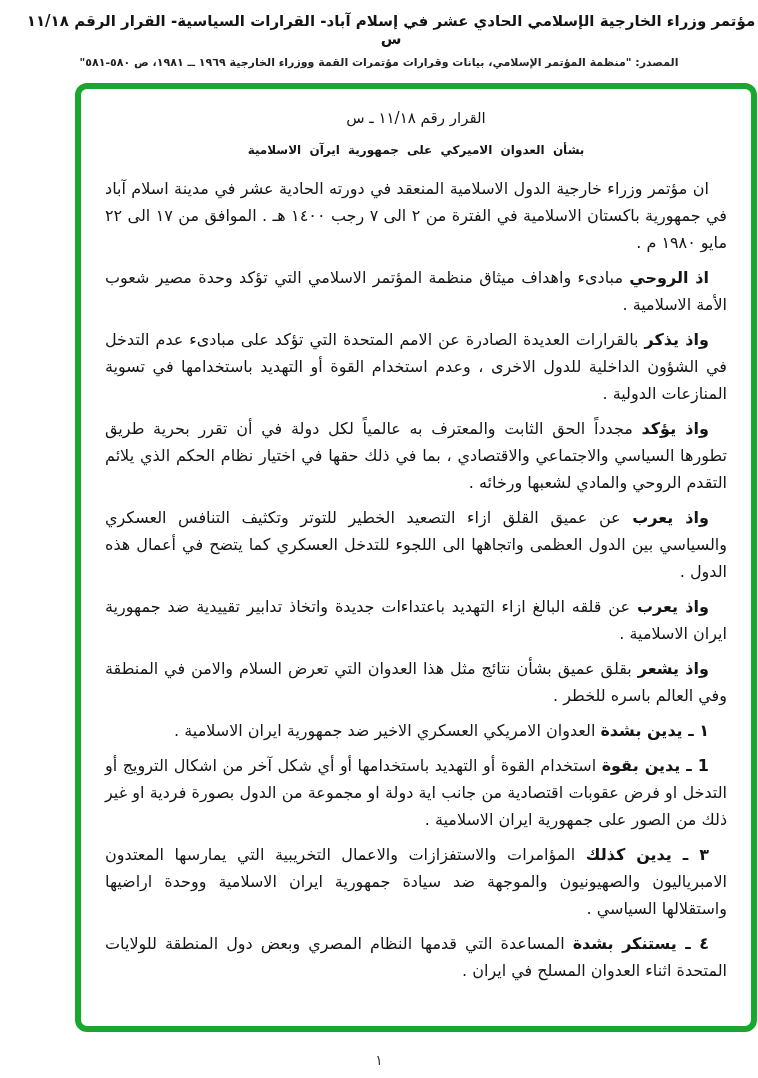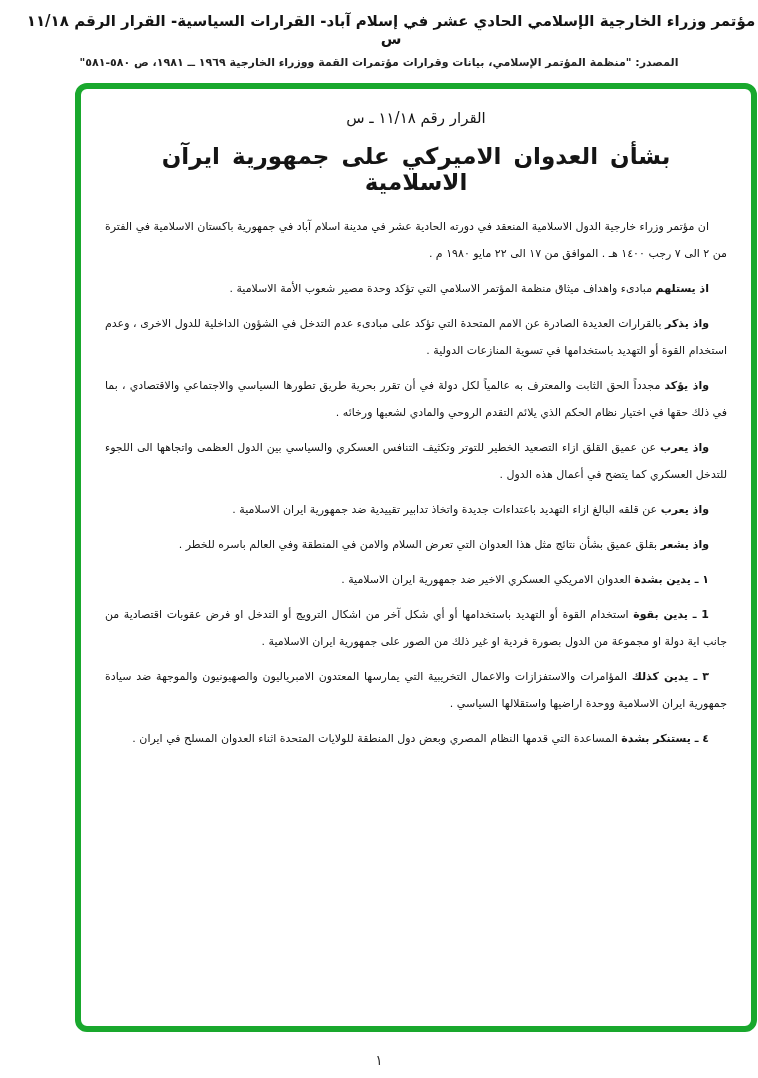--- a/index.html
+++ b/index.html
@@ -44,27 +44,27 @@
     overflow: hidden;
     margin-left: 44px;
   }
   .resolution-number {
     text-align: center;
     font-size: 15px;
     margin: 4px 0 16px 0;
   }
   .doc-title {
     text-align: center;
-    font-size: 23px;
+    font-size: 12px;
     font-weight: bold;
     word-spacing: 4px;
     margin: 0 0 18px 0;
   }
   .para {
-    font-size: 11px;
+    font-size: 16px;
     line-height: 27px;
     text-align: justify;
     text-indent: 18px;
     margin: 0 0 8px 0;
   }
   .para .lead { font-weight: bold; }
   .page-number {
     position: absolute;
     bottom: 10px; left: 0; right: 0;
     text-align: center;
@@ -80,21 +80,21 @@
   <div class="doc-header">
     <div class="line1">مؤتمر وزراء الخارجية الإسلامي الحادي عشر في إسلام آباد- القرارات السياسية- القرار الرقم ١١/١٨ س</div>
     <div class="line2">المصدر: "منظمة المؤتمر الإسلامي، بيانات وقرارات مؤتمرات القمة ووزراء الخارجية ١٩٦٩ ــ ١٩٨١، ص ٥٨٠-٥٨١"</div>
   </div>
 
   <div class="green-box">
     <div class="resolution-number">القرار رقم ١١/١٨ ـ س</div>
     <div class="doc-title">بشأن العدوان الاميركي على جمهورية ايرآن الاسلامية</div>
 
     <p class="para"><b class="lead"></b><span>ان مؤتمر وزراء خارجية الدول الاسلامية المنعقد في دورته الحادية عشر في مدينة اسلام آباد في جمهورية باكستان الاسلامية في الفترة من ٢ الى ٧ رجب ١٤٠٠ هـ . الموافق من ١٧ الى ٢٢ مايو ١٩٨٠ م .</span></p>
-    <p class="para"><b class="lead">اذ يستلهم</b><span> مبادىء واهداف ميثاق منظمة المؤتمر الاسلامي التي تؤكد وحدة مصير شعوب الأمة الاسلامية .</span></p>
+    <p class="para"><b class="lead">اذ الروحي</b><span> مبادىء واهداف ميثاق منظمة المؤتمر الاسلامي التي تؤكد وحدة مصير شعوب الأمة الاسلامية .</span></p>
     <p class="para"><b class="lead">واذ يذكر</b><span> بالقرارات العديدة الصادرة عن الامم المتحدة التي تؤكد على مبادىء عدم التدخل في الشؤون الداخلية للدول الاخرى ، وعدم استخدام القوة أو التهديد باستخدامها في تسوية المنازعات الدولية .</span></p>
     <p class="para"><b class="lead">واذ يؤكد</b><span> مجدداً الحق الثابت والمعترف به عالمياً لكل دولة في أن تقرر بحرية طريق تطورها السياسي والاجتماعي والاقتصادي ، بما في ذلك حقها في اختيار نظام الحكم الذي يلائم التقدم الروحي والمادي لشعبها ورخائه .</span></p>
     <p class="para"><b class="lead">واذ يعرب</b><span> عن عميق القلق ازاء التصعيد الخطير للتوتر وتكثيف التنافس العسكري والسياسي بين الدول العظمى واتجاهها الى اللجوء للتدخل العسكري كما يتضح في أعمال هذه الدول .</span></p>
     <p class="para"><b class="lead">واذ يعرب</b><span> عن قلقه البالغ ازاء التهديد باعتداءات جديدة واتخاذ تدابير تقييدية ضد جمهورية ايران الاسلامية .</span></p>
     <p class="para"><b class="lead">واذ يشعر</b><span> بقلق عميق بشأن نتائج مثل هذا العدوان التي تعرض السلام والامن في المنطقة وفي العالم باسره للخطر .</span></p>
     <p class="para"><b class="lead">١ ـ يدين بشدة</b><span> العدوان الامريكي العسكري الاخير ضد جمهورية ايران الاسلامية .</span></p>
     <p class="para"><b class="lead">1 ـ يدين بقوة</b><span> استخدام القوة أو التهديد باستخدامها أو أي شكل آخر من اشكال الترويج أو التدخل او فرض عقوبات اقتصادية من جانب اية دولة او مجموعة من الدول بصورة فردية او غير ذلك من الصور على جمهورية ايران الاسلامية .</span></p>
     <p class="para"><b class="lead">٣ ـ يدين كذلك</b><span> المؤامرات والاستفزازات والاعمال التخريبية التي يمارسها المعتدون الامبرياليون والصهيونيون والموجهة ضد سيادة جمهورية ايران الاسلامية ووحدة اراضيها واستقلالها السياسي .</span></p>
     <p class="para"><b class="lead">٤ ـ يستنكر بشدة</b><span> المساعدة التي قدمها النظام المصري وبعض دول المنطقة للولايات المتحدة اثناء العدوان المسلح في ايران .</span></p>
   </div>

